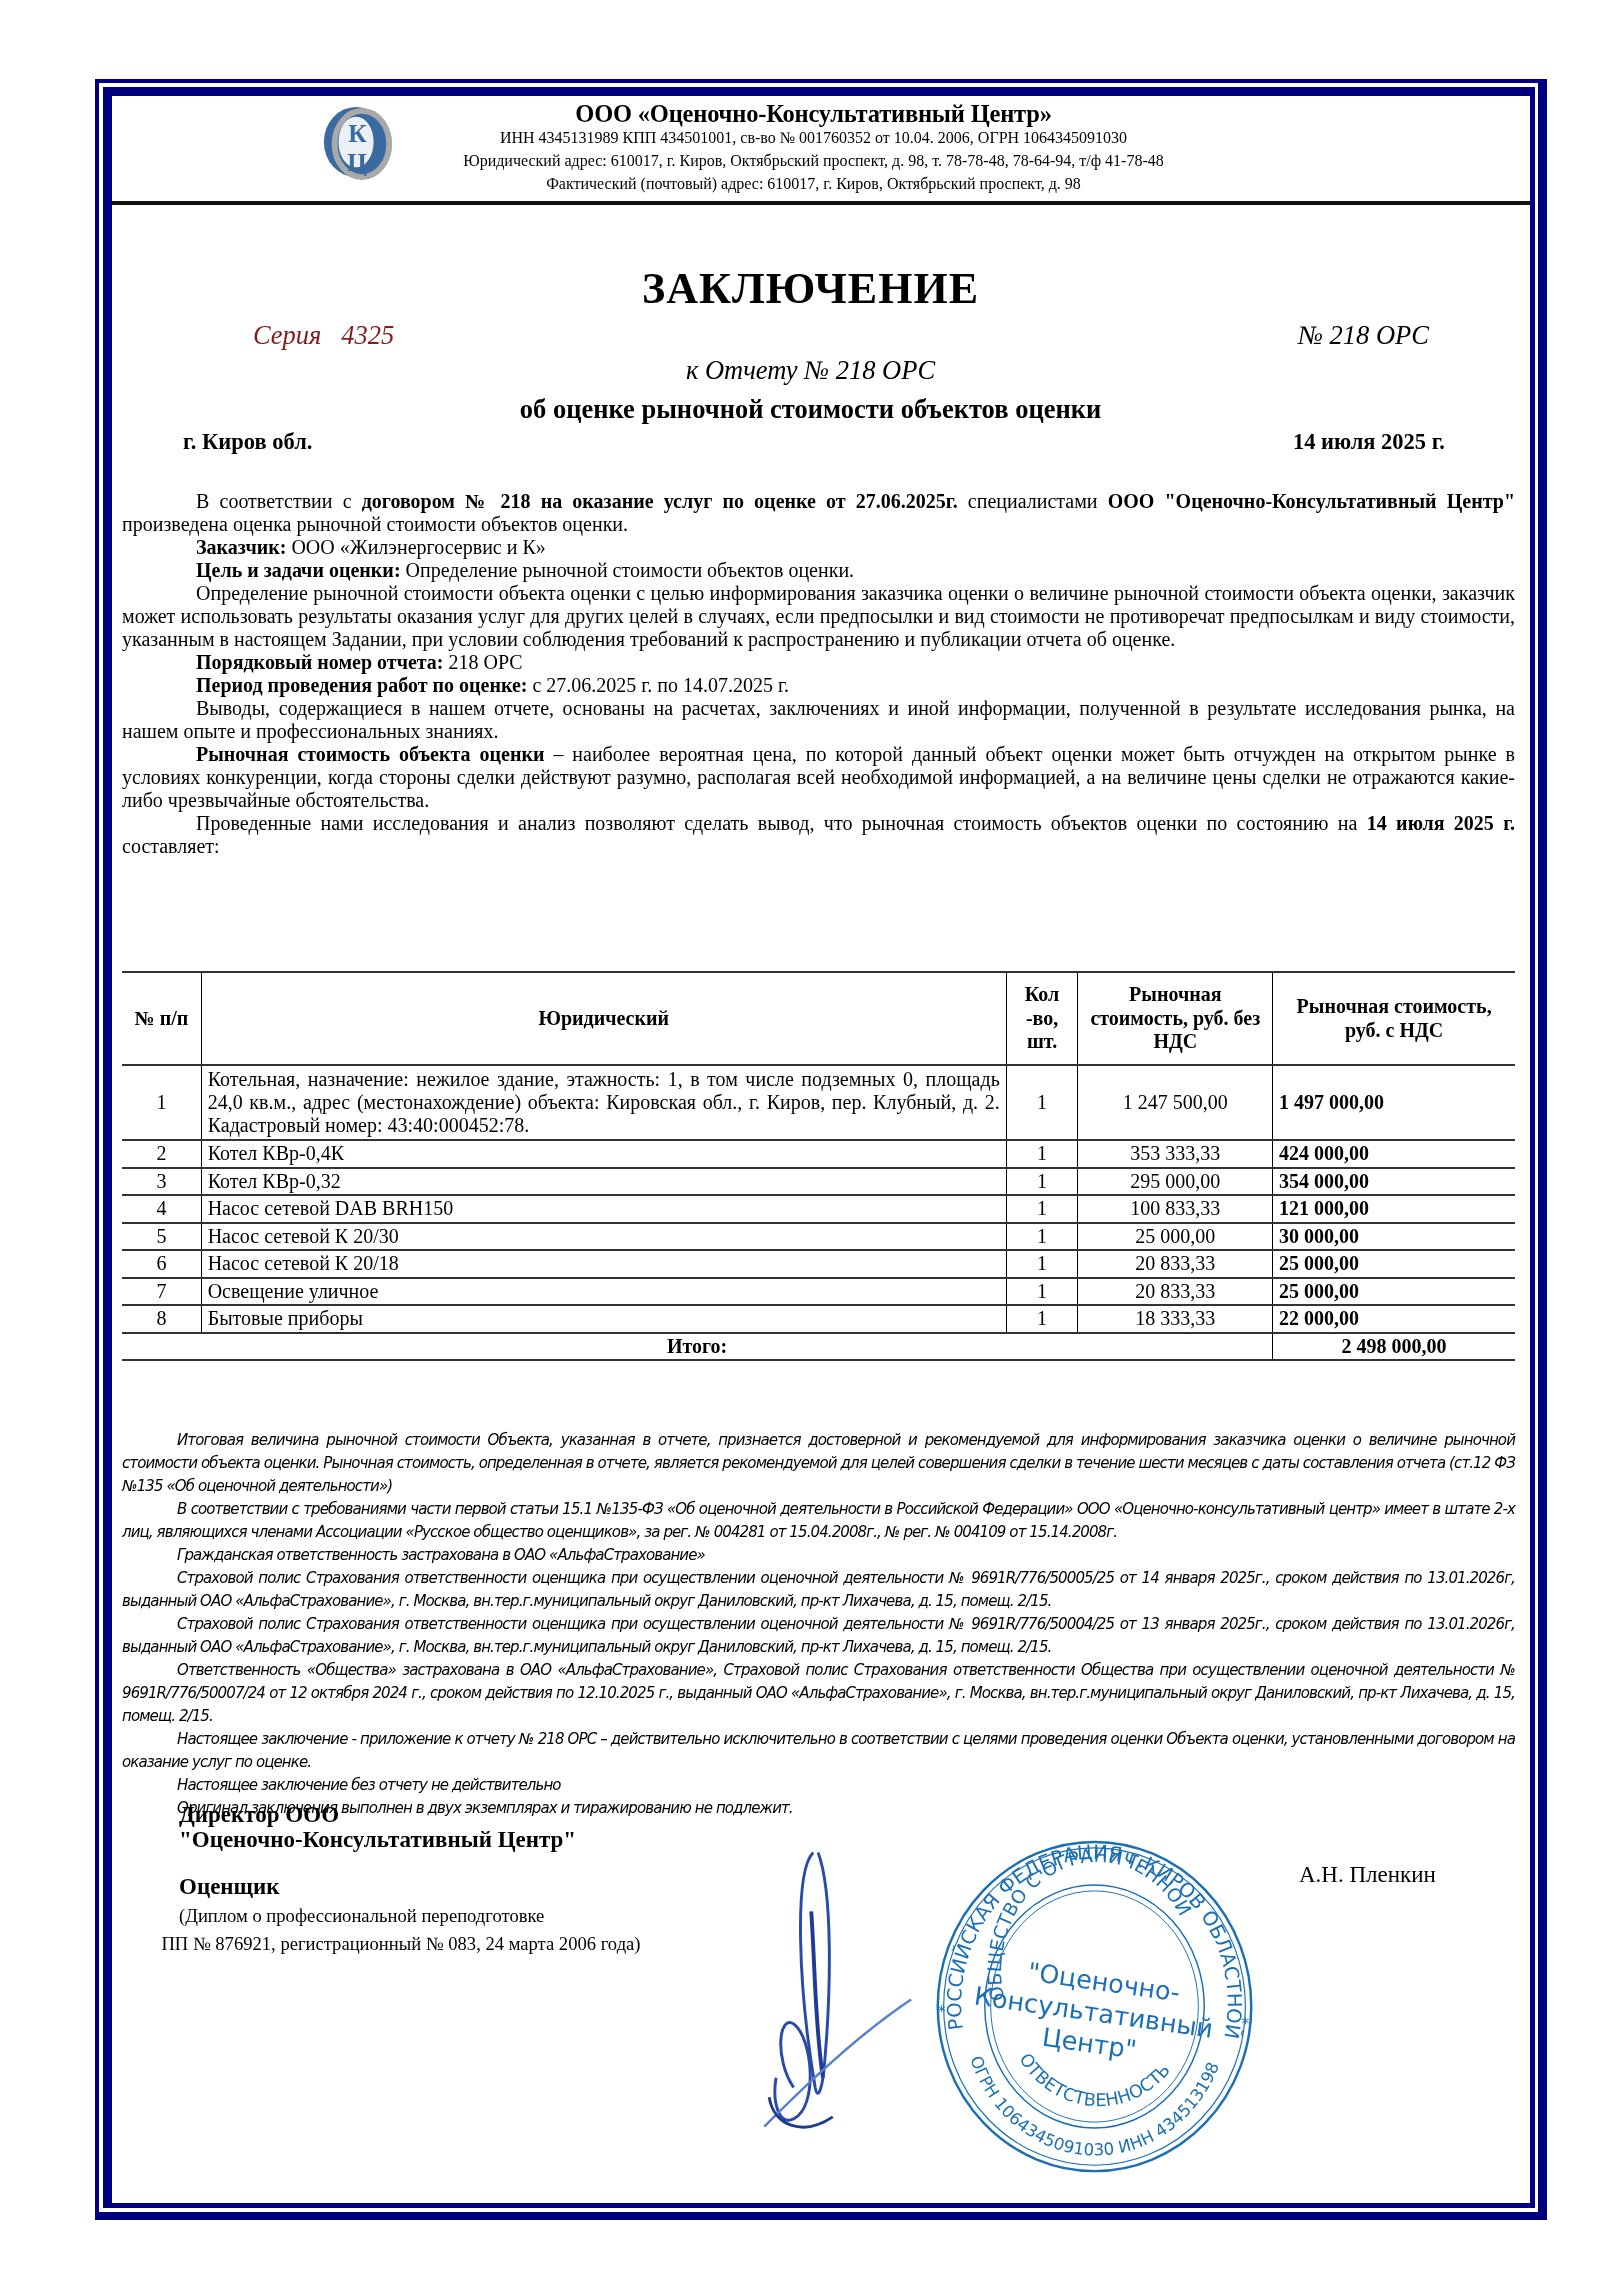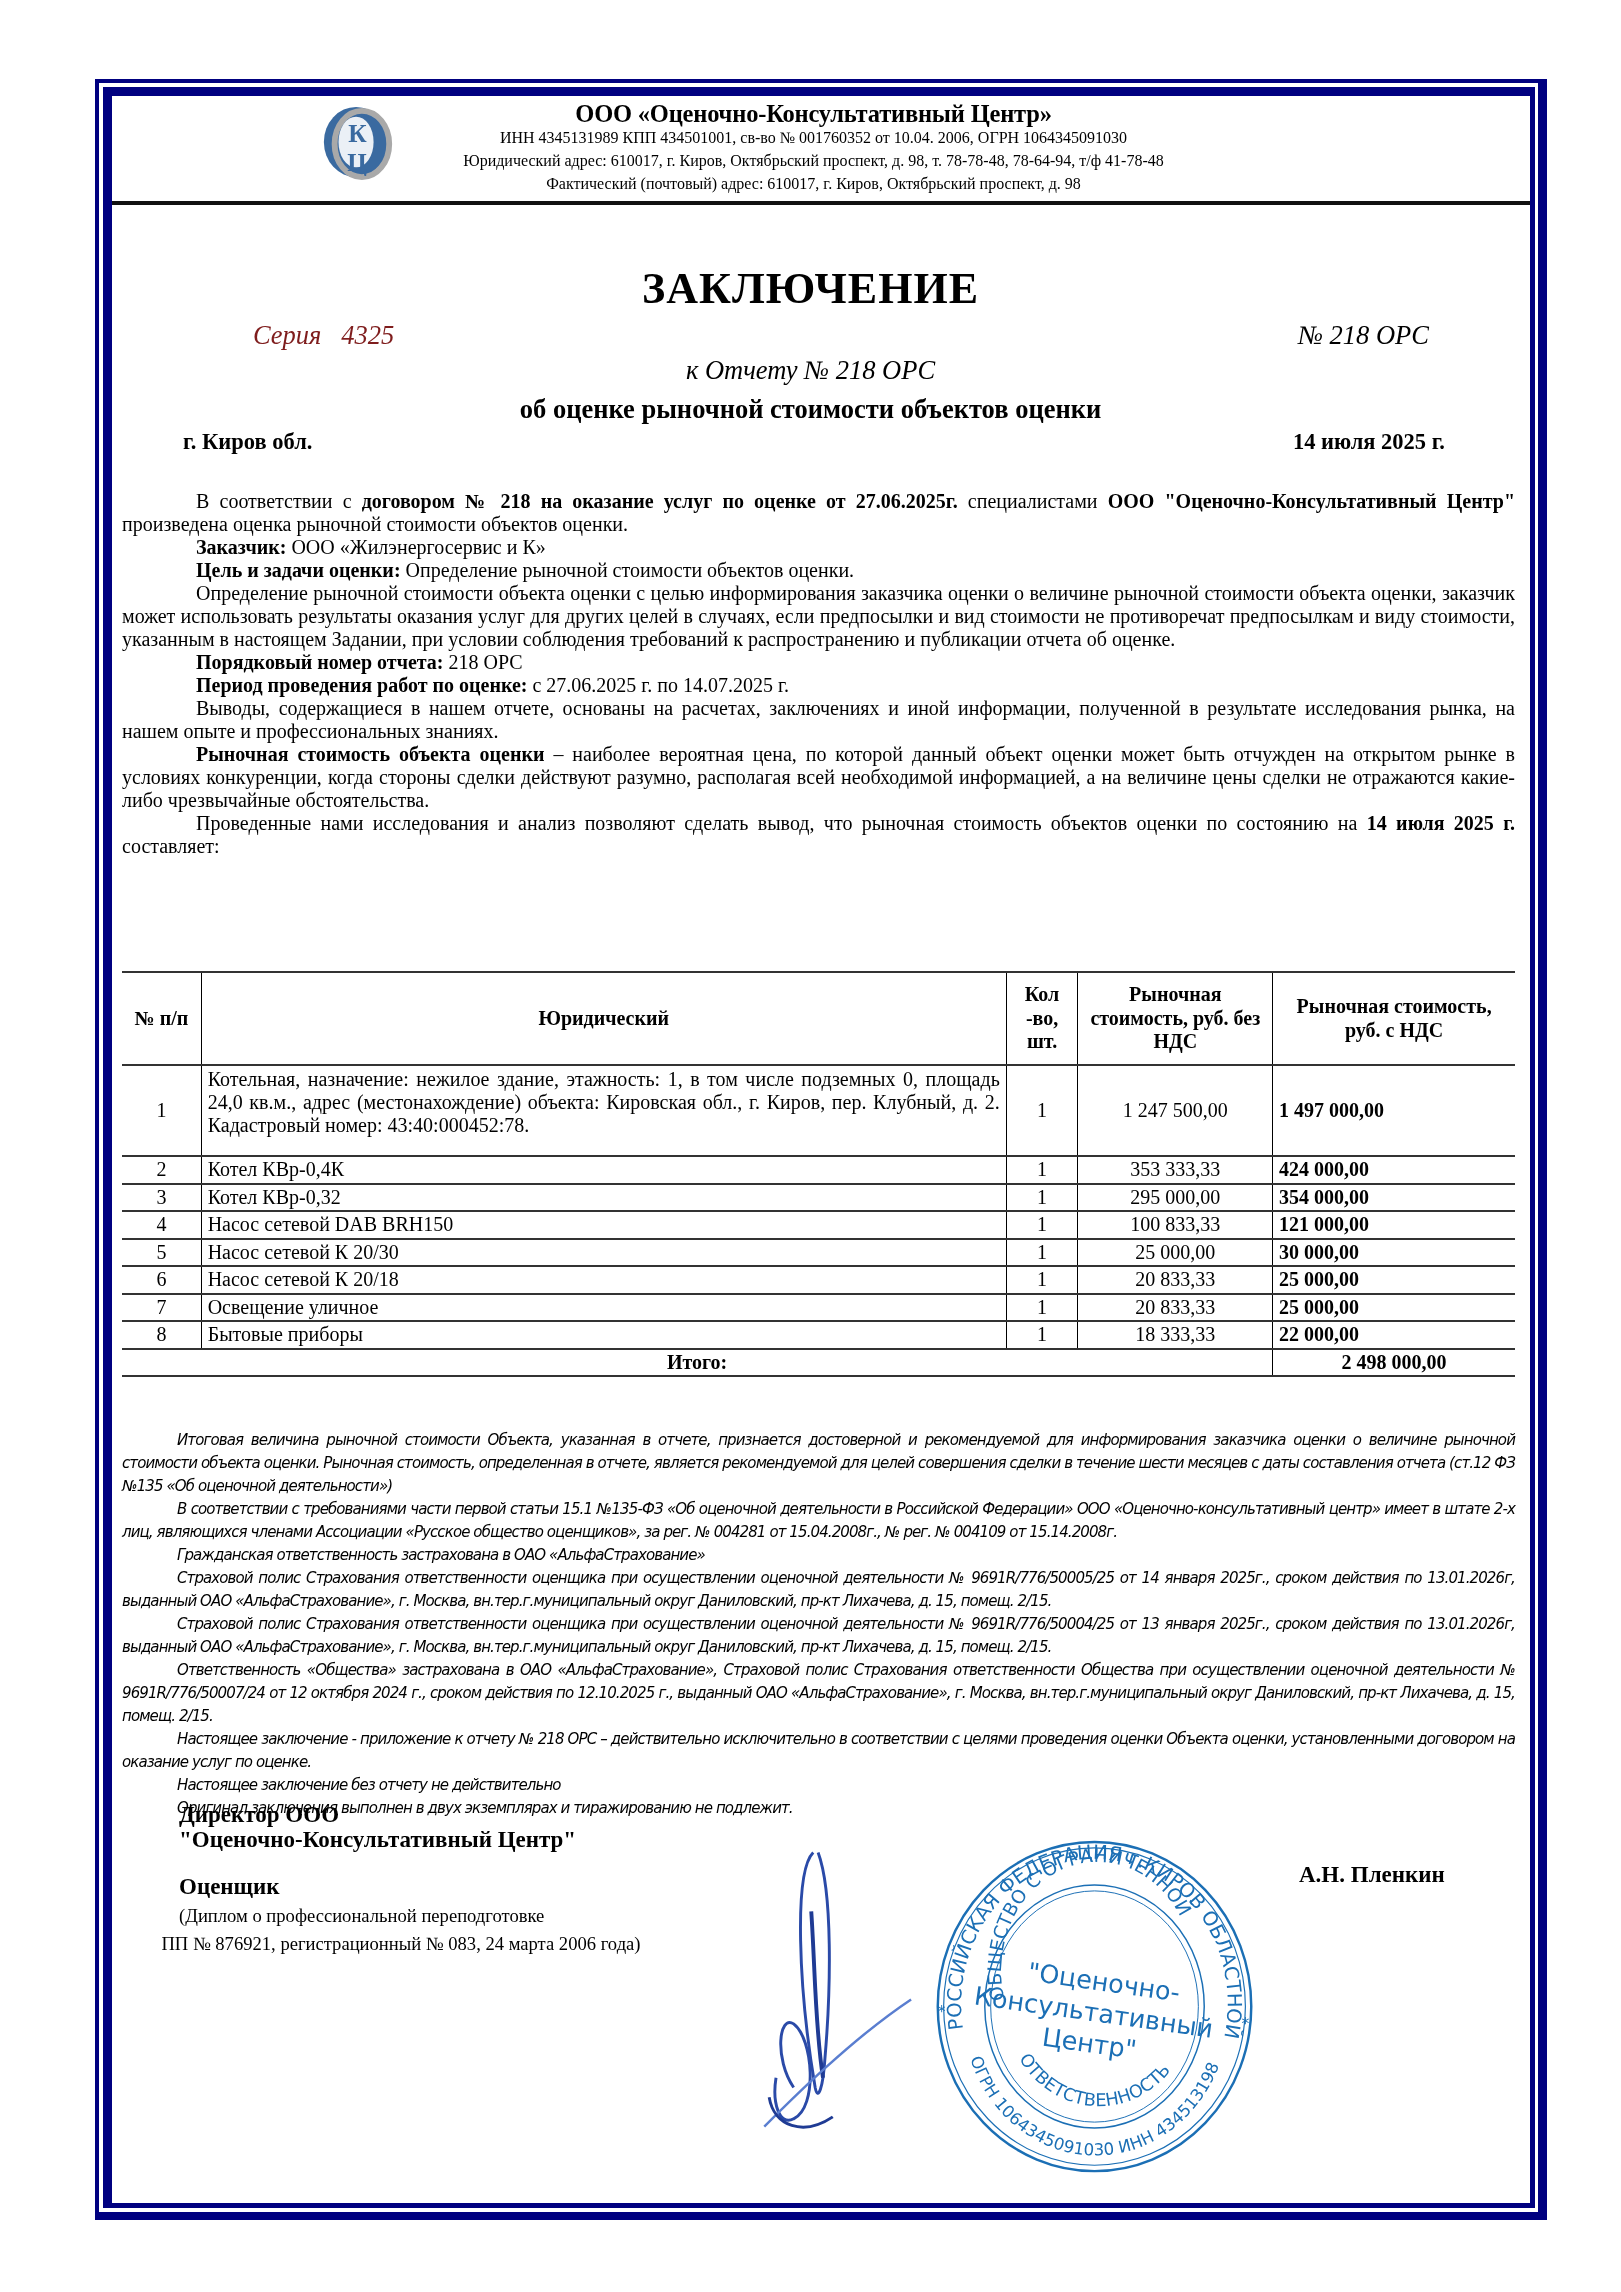--- a/index.html
+++ b/index.html
@@ -41,37 +41,37 @@
     .body-text b { font-weight: bold; }
 
     
     .vtable { position: absolute; left: 122px; top: 971px; width: 1393px; border-collapse: collapse; font-size: 20px; }
     .vtable th, .vtable td { border-top: 2px solid #333; border-bottom: 2px solid #333; padding: 0 5.9px; vertical-align: middle; }
     .vtable th { font-weight: bold; text-align: center; line-height: 23.5px; height: 91px; }
     .vtable td { line-height: 23px; height: 25.5px; }
     .vtable .sep { border-left: 1.5px solid #000; }
     .vtable .c-num { width: 67px; text-align: center; }
     .vtable .c-name { text-align: left; }
-    .vtable .c-name.desc { text-align: justify; line-height: 23px; padding-top: 2px; padding-bottom: 18px; }
+    .vtable .c-name.desc { text-align: justify; line-height: 23px; padding-top: 2px; padding-bottom: 2px; }
     .vtable .c-qty { width: 59px; text-align: center; }
     .vtable .c-net { width: 182px; text-align: center; }
     .vtable .c-gross { width: 230px; font-weight: bold; }
     .vtable tr.total td { font-weight: bold; text-align: center; }
 
     
     .fine { position: absolute; left: 122px; width: 1393px; top: 1429px; font-size: 15px; line-height: 23px; font-style: italic; text-align: justify; font-family: "DejaVu Sans", sans-serif; letter-spacing: -0.9px; }
     .fine p { margin: 0; text-indent: 55px; }
 
     
     .sig-block { position: absolute; left: 179px; top: 1803px; }
     .sig-title { font-size: 23px; font-weight: bold; line-height: 24.5px; }
     .sig-role { font-size: 23px; font-weight: bold; line-height: 29px; margin-top: 20px; }
     .sig-note { font-size: 18.6px; line-height: 24.5px; margin-top: 2.9px; }
     .sig-note.l2 { margin-top: 4px; margin-left: -17.6px; }
-    .signer { position: absolute; left: 1299px; top: 1862px; font-size: 23px; font-weight: bold; }
+    .signer { position: absolute; left: 1299px; top: 1862px; font-size: 23px; font-weight: normal; }
 
     .signature { position: absolute; left: 725px; top: 1833px; width: 196px; height: 323px; }
     .stamp { position: absolute; left: 926px; top: 1833px; width: 338px; height: 348px; }
     .stamp-text { font-family: "DejaVu Sans", sans-serif; fill: #1b6fb5; }
   </style>
 </head>
 <body>
 
 <div class="frame-outer-top"></div>
 <div class="frame-outer-left"></div>

